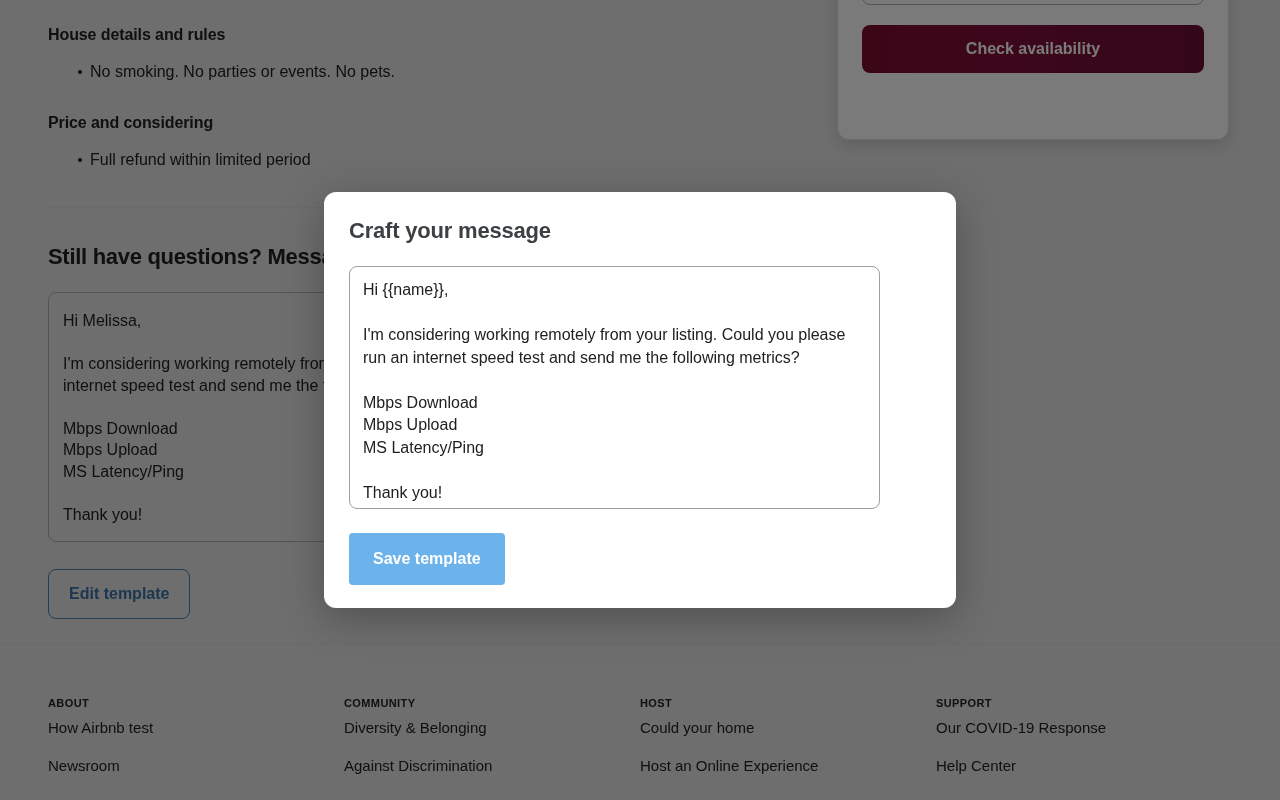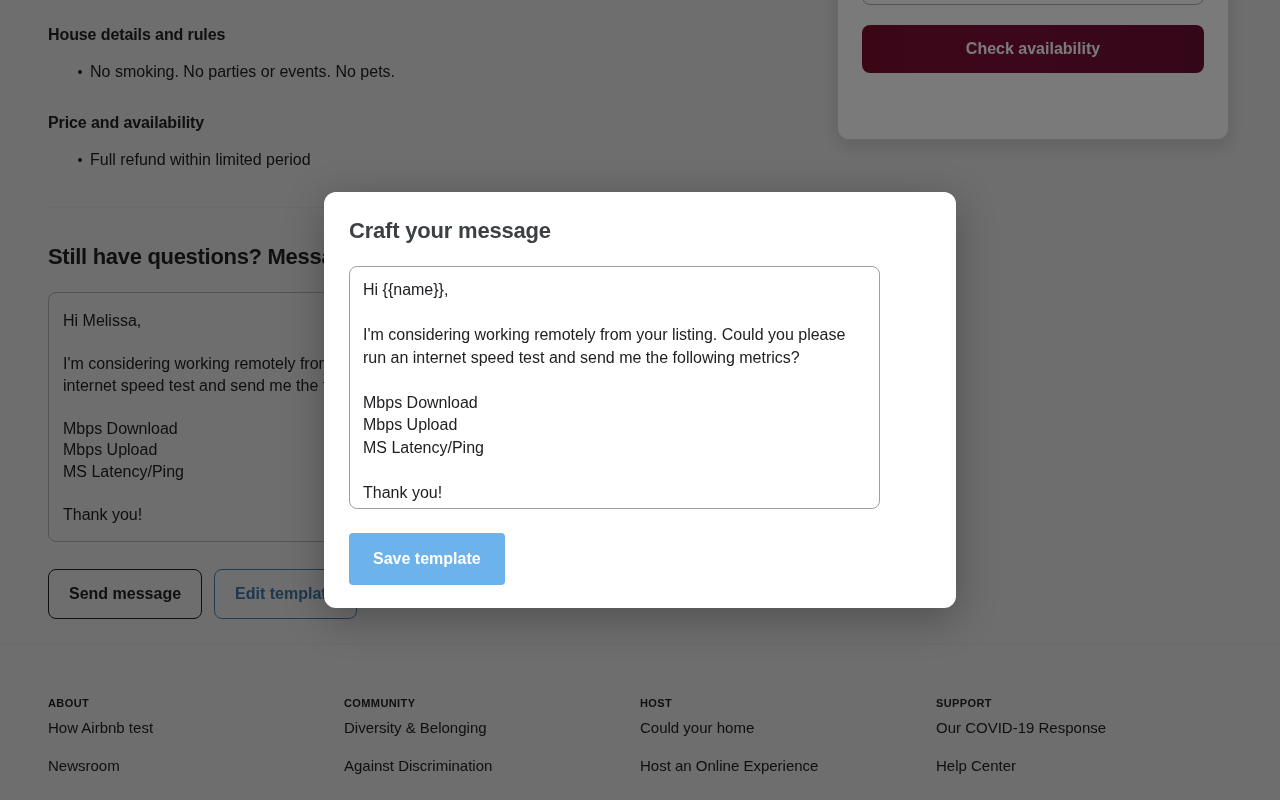--- a/index.html
+++ b/index.html
@@ -261,21 +261,21 @@
 
       <div style="height:26px"></div>
 
       <h3 class="sec-title">House details and rules</h3>
       <ul class="bullet-list">
         <li>No smoking. No parties or events. No pets.</li>
       </ul>
 
       <div class="gap-a"></div>
 
-      <h3 class="sec-title">Price and availability</h3>
+      <h3 class="sec-title">Price and considering</h3>
       <ul class="bullet-list">
         <li>Full refund within limited period</li>
       </ul>
 
       <div style="height:36px"></div>
       <div class="divider"></div>
       <div style="height:36px"></div>
 
       <h2 class="ask-heading">Still have questions? Message the host</h2>
 
@@ -283,21 +283,20 @@
 
 I'm considering working remotely from your listing. Could you please run an internet speed test and send me the following metrics?
 
 Mbps Download
 Mbps Upload
 MS Latency/Ping
 
 Thank you!</div>
 
       <div class="btn-row">
-        <button class="btn-outline-dark">Send message</button>
         <button class="btn-outline-blue">Edit template</button>
       </div>
     </div>
 
     <div class="booking-card">
       <div class="booking-field"></div>
       <button class="btn-check">Check availability</button>
       <div class="booking-tail"></div>
     </div>
 

